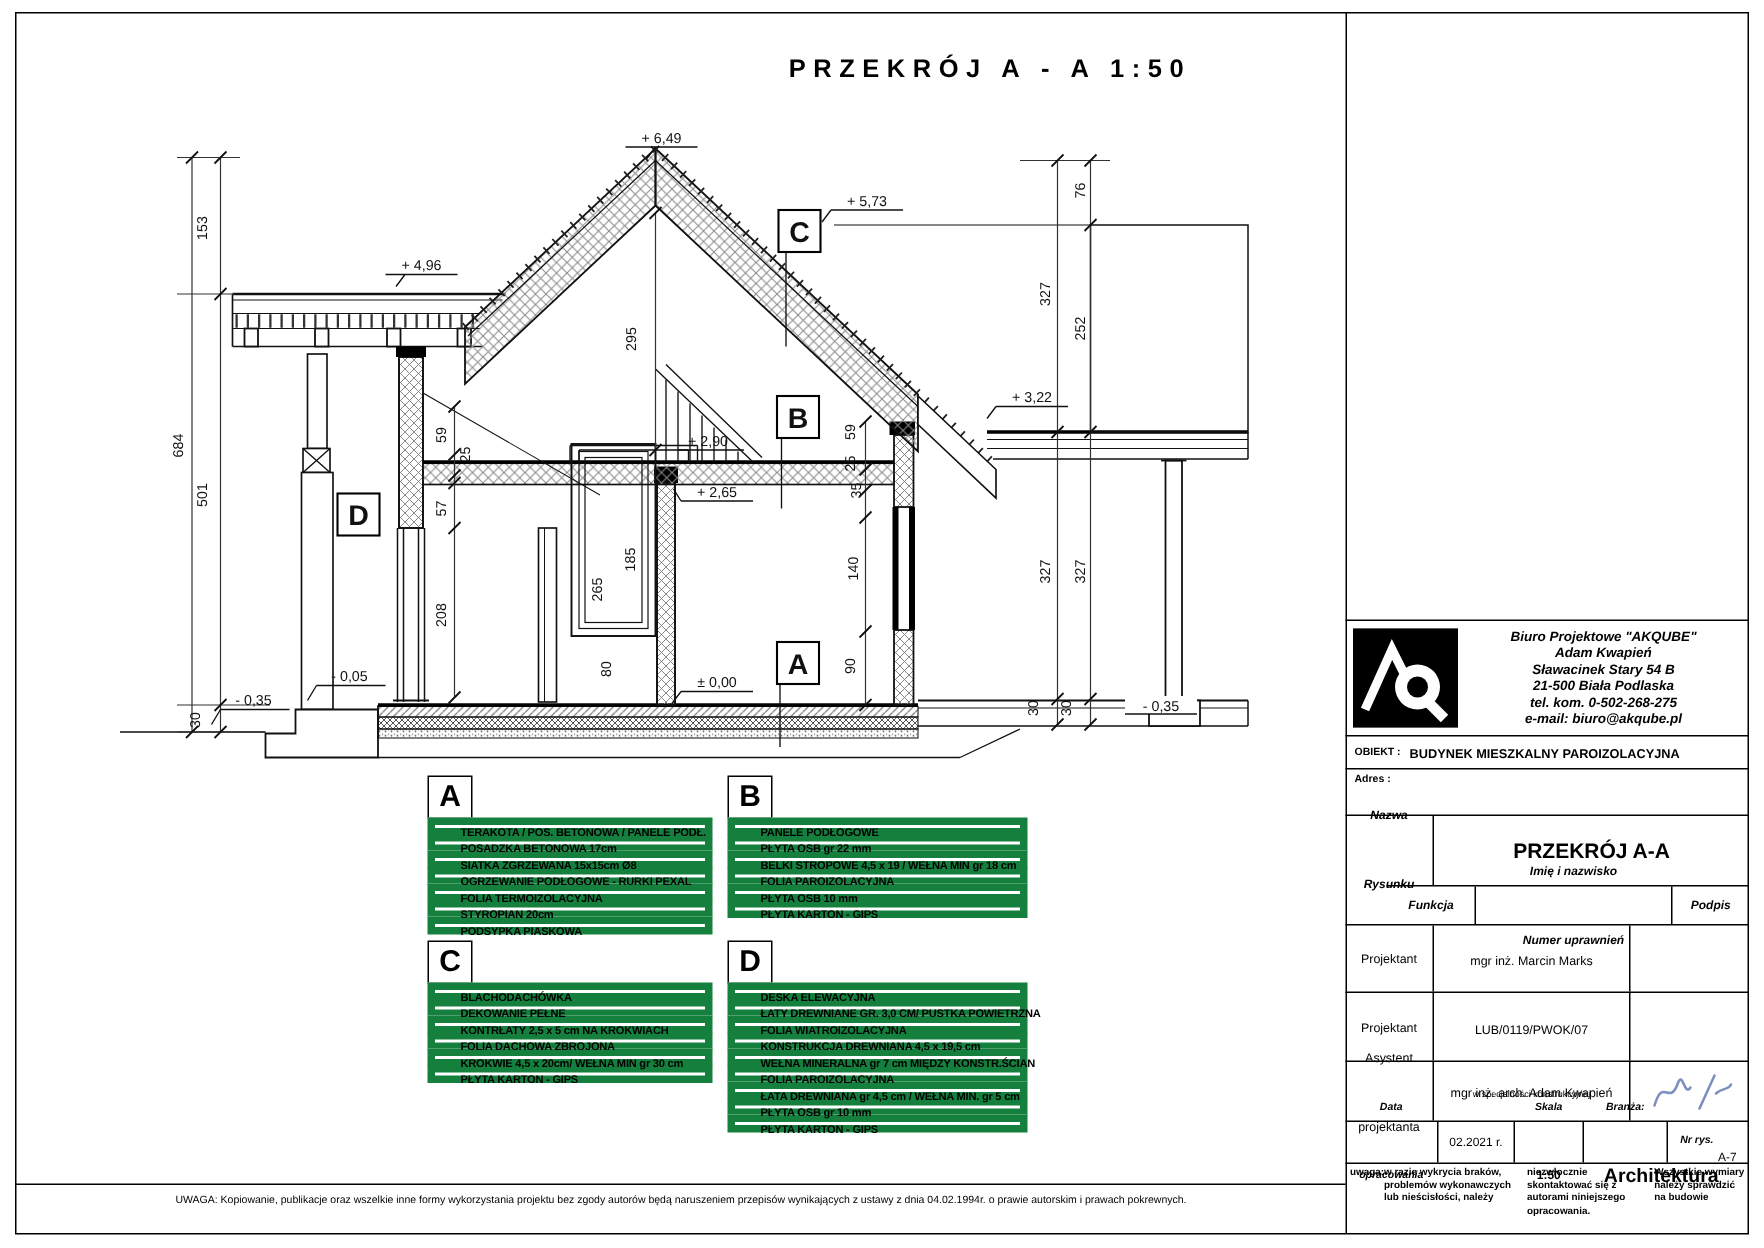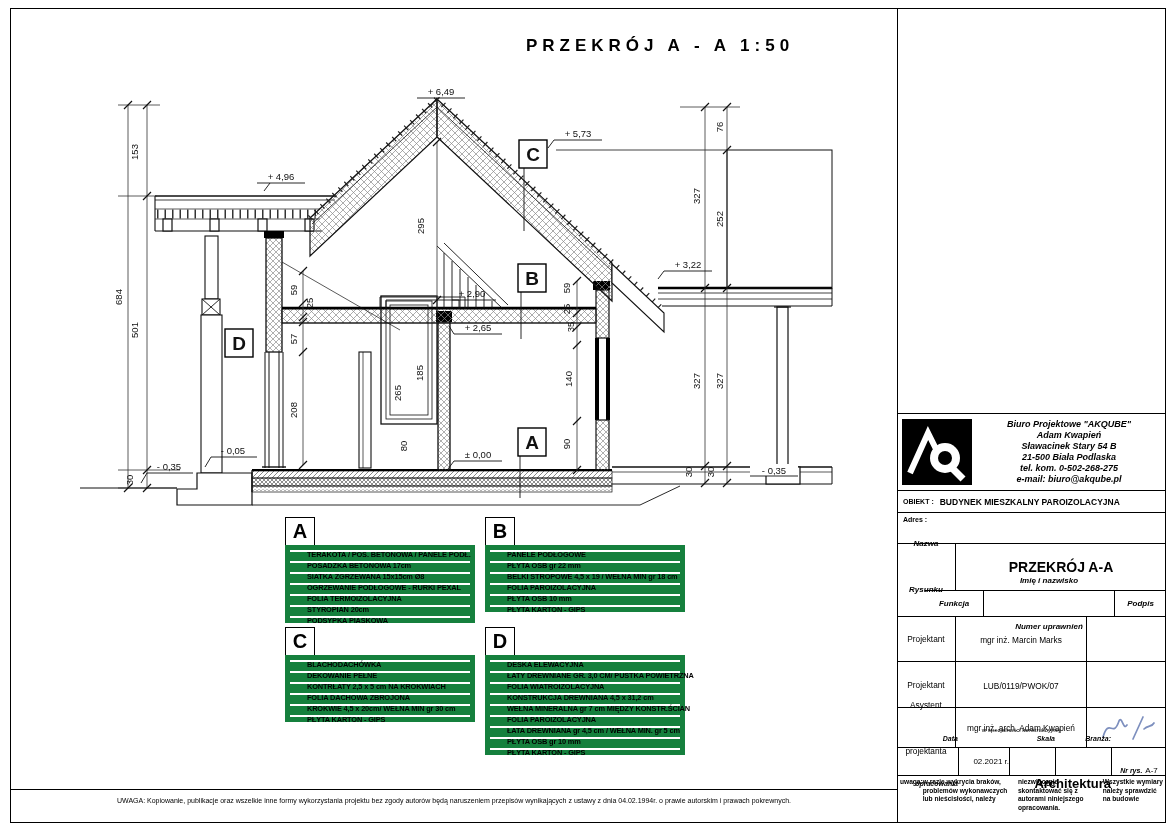--- a/index.html
+++ b/index.html
@@ -34,21 +34,21 @@
   .c3{flex:1;display:flex;flex-direction:column;align-items:center;justify-content:center;text-align:center;}
   .it{font-style:italic;font-weight:bold;font-size:8px;line-height:10px;}
   .person-row1{height:45px;}
   .person-row2{height:46px;}
   .person-row3{height:40px;}
   .funkcja-cell{width:58px;flex:none;display:flex;flex-direction:column;align-items:center;justify-content:center;font-size:8.3px;text-align:center;line-height:10px;}
   .name-cell{width:130px;flex:none;display:flex;flex-direction:column;align-items:center;justify-content:center;text-align:center;font-size:8.3px;line-height:10px;}
   .tiny{font-size:6px;line-height:7px;}
   .sig-cell{flex:1;display:flex;align-items:center;justify-content:center;}
   .data-row{height:28px;}
-  .dcell{display:flex;flex-direction:column;align-items:flex-end;justify-content:center;text-align:center;}
+  .dcell{display:flex;flex-direction:column;align-items:center;justify-content:center;text-align:center;}
   .dl{font-style:italic;font-weight:bold;font-size:7px;line-height:8.5px;}
   .dv{font-size:8px;font-weight:bold;line-height:9px;}
   .uwaga-row{height:47px;display:block;padding:2px 2px 0 3px;font-size:6.6px;font-weight:bold;line-height:8.6px;}
   
   .footnote-line{position:absolute;left:10px;top:789px;width:887px;border-top:1.2px solid #000;}
   .footnote{position:absolute;left:14px;top:797px;width:880px;text-align:center;font-size:7px;}
 </style>
 </head>
 <body>
 
@@ -301,21 +301,21 @@
       <div class="lrow">KROKWIE 4,5 x 20cm/ WEŁNA MIN gr 30 cm</div>
       <div class="lrow">PŁYTA KARTON - GIPS</div>
     </div>
 </div>
 <div class="ltable" style="left:485px;top:627px;width:202px;">
   <div class="lbox">D</div>
   <div class="lrows" style="top:29px;width:200px;">
       <div class="lrow">DESKA ELEWACYJNA</div>
       <div class="lrow">ŁATY DREWNIANE GR. 3,0 CM/ PUSTKA POWIETRZNA</div>
       <div class="lrow">FOLIA WIATROIZOLACYJNA</div>
-      <div class="lrow">KONSTRUKCJA DREWNIANA 4,5 x 31,2 cm</div>
+      <div class="lrow">KONSTRUKCJA DREWNIANA 4,5 x 19,5 cm</div>
       <div class="lrow">WEŁNA MINERALNA gr 7 cm MIĘDZY KONSTR.ŚCIAN</div>
       <div class="lrow">FOLIA PAROIZOLACYJNA</div>
       <div class="lrow">ŁATA DREWNIANA gr 4,5 cm / WEŁNA MIN. gr 5 cm</div>
       <div class="lrow">PŁYTA OSB gr 10 mm</div>
       <div class="lrow">PŁYTA KARTON - GIPS</div>
     </div>
 </div>
 
 <div class="tb">
   <div style="height:405px;"></div>

